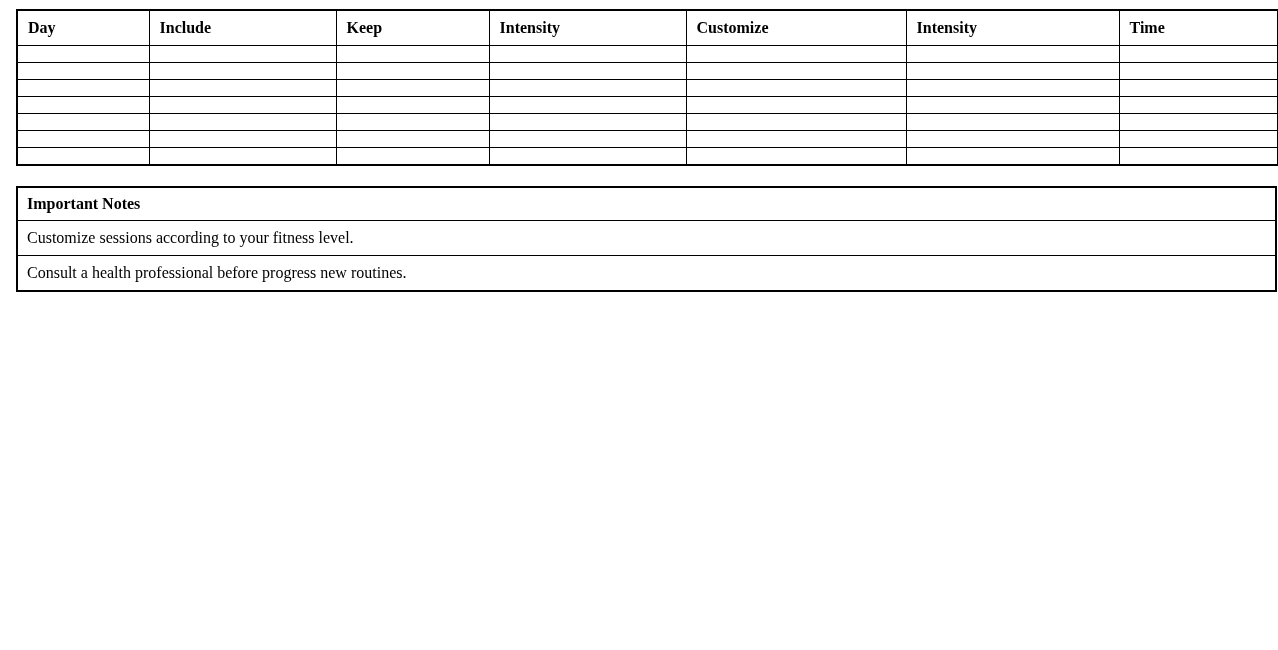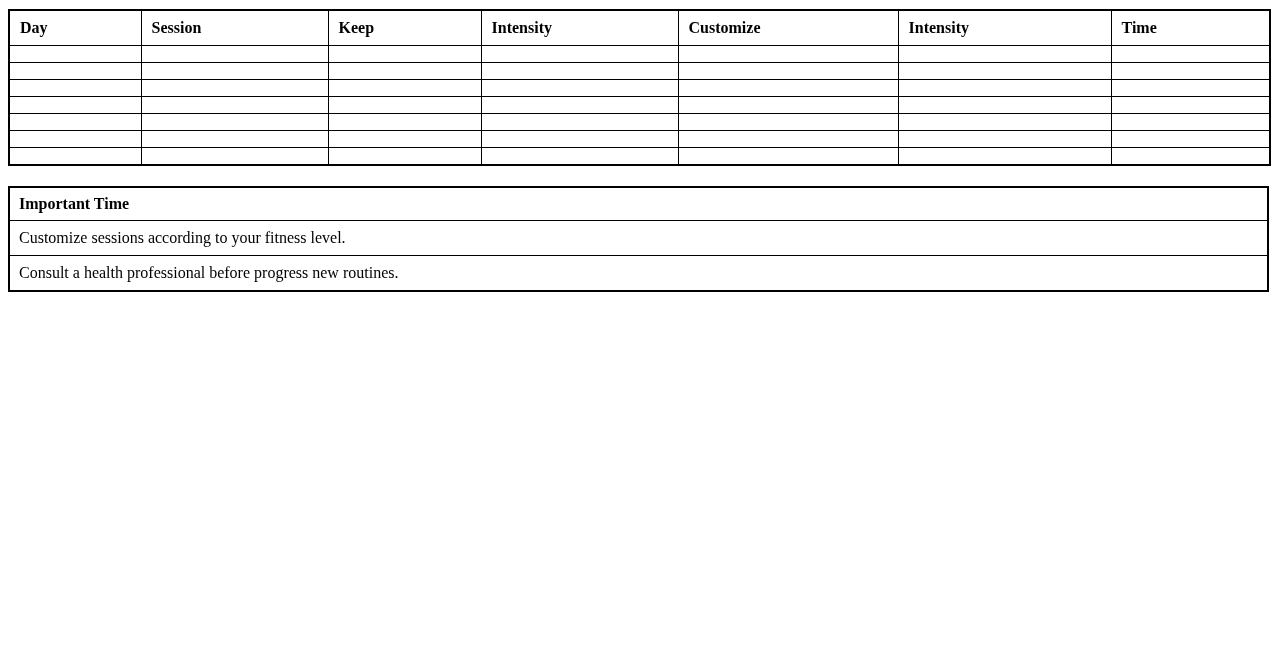--- a/index.html
+++ b/index.html
@@ -8,21 +8,21 @@
   }
   body {
     width: 1278px;
     height: 650px;
     background: #ffffff;
     color: #000000;
     font-family: "Liberation Serif", serif;
     overflow: hidden;
   }
   .page {
-    padding: 8px 8px 0 8px;
+    padding: 8px 8px 0 16px;
   }
   table {
     border-collapse: collapse;
     table-layout: fixed;
     width: 1261px;
   }
   .schedule-table {
     margin-top: 1px;
     border: 2px solid #000000;
   }
@@ -82,21 +82,21 @@
       <col class="col-session">
       <col class="col-time">
       <col class="col-activity">
       <col class="col-duration">
       <col class="col-intensity">
       <col class="col-notes">
     </colgroup>
     <thead>
       <tr>
         <th>Day</th>
-        <th>Session</th>
+        <th>Include</th>
         <th>Keep</th>
         <th>Intensity</th>
         <th>Customize</th>
         <th>Intensity</th>
         <th>Time</th>
       </tr>
     </thead>
     <tbody>
         <tr>
           <td></td>
@@ -160,21 +160,21 @@
           <td></td>
           <td></td>
           <td></td>
         </tr>
       </tbody>
   </table>
 
   <table class="notes-table">
     <tbody>
       <tr>
-        <th>Important Time</th>
+        <th>Important Notes</th>
       </tr>
       <tr>
         <td>Customize sessions according to your fitness level.</td>
       </tr>
       <tr>
         <td>Consult a health professional before progress new routines.</td>
       </tr>
     </tbody>
   </table>
 

